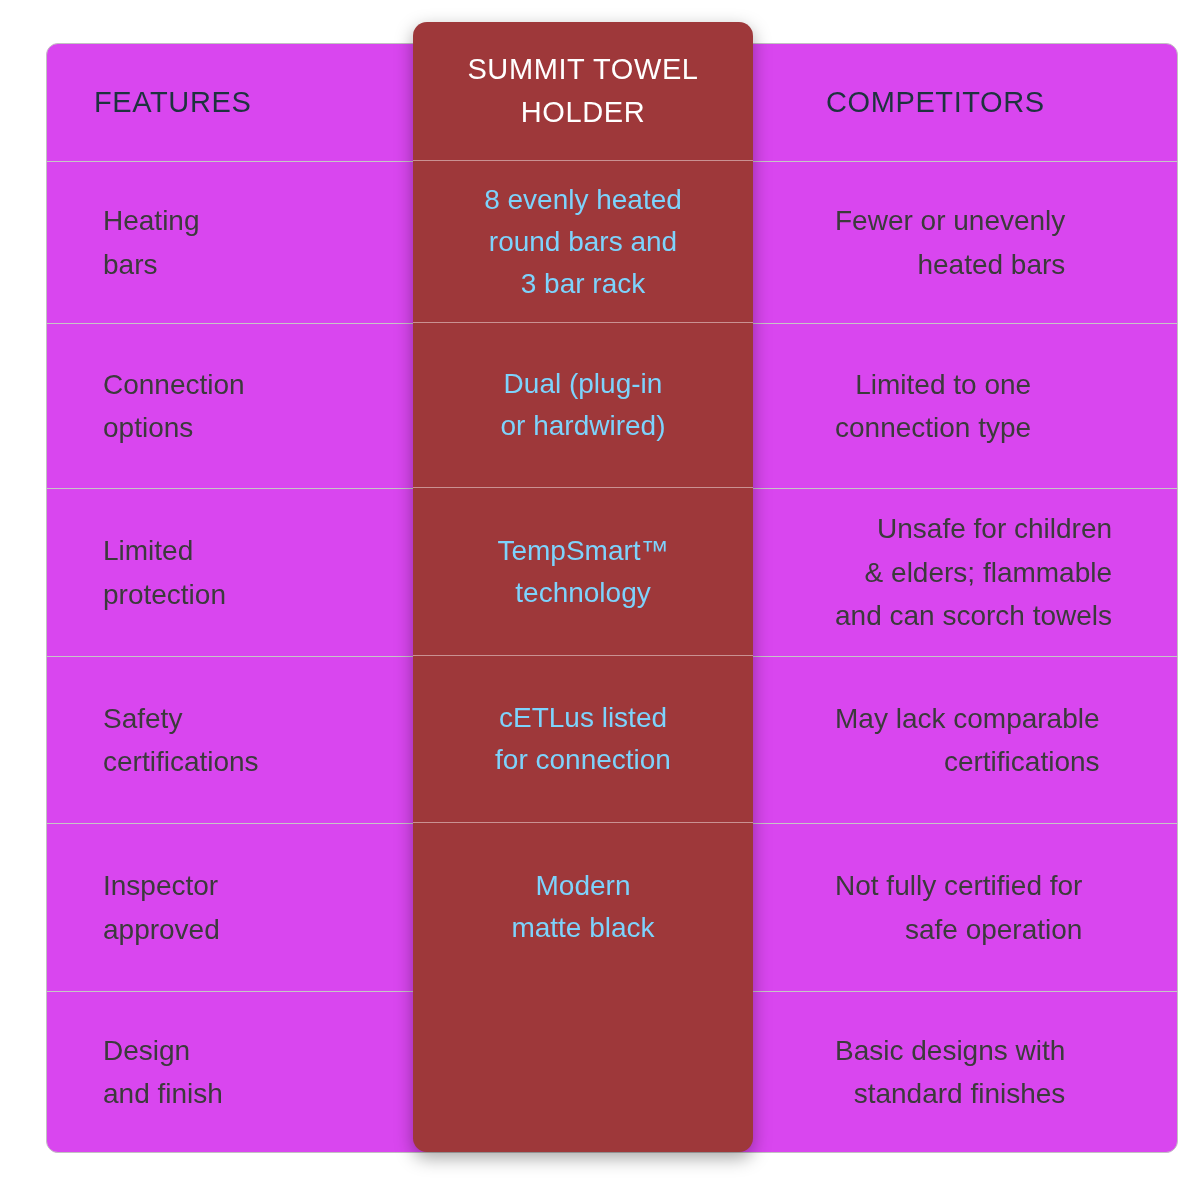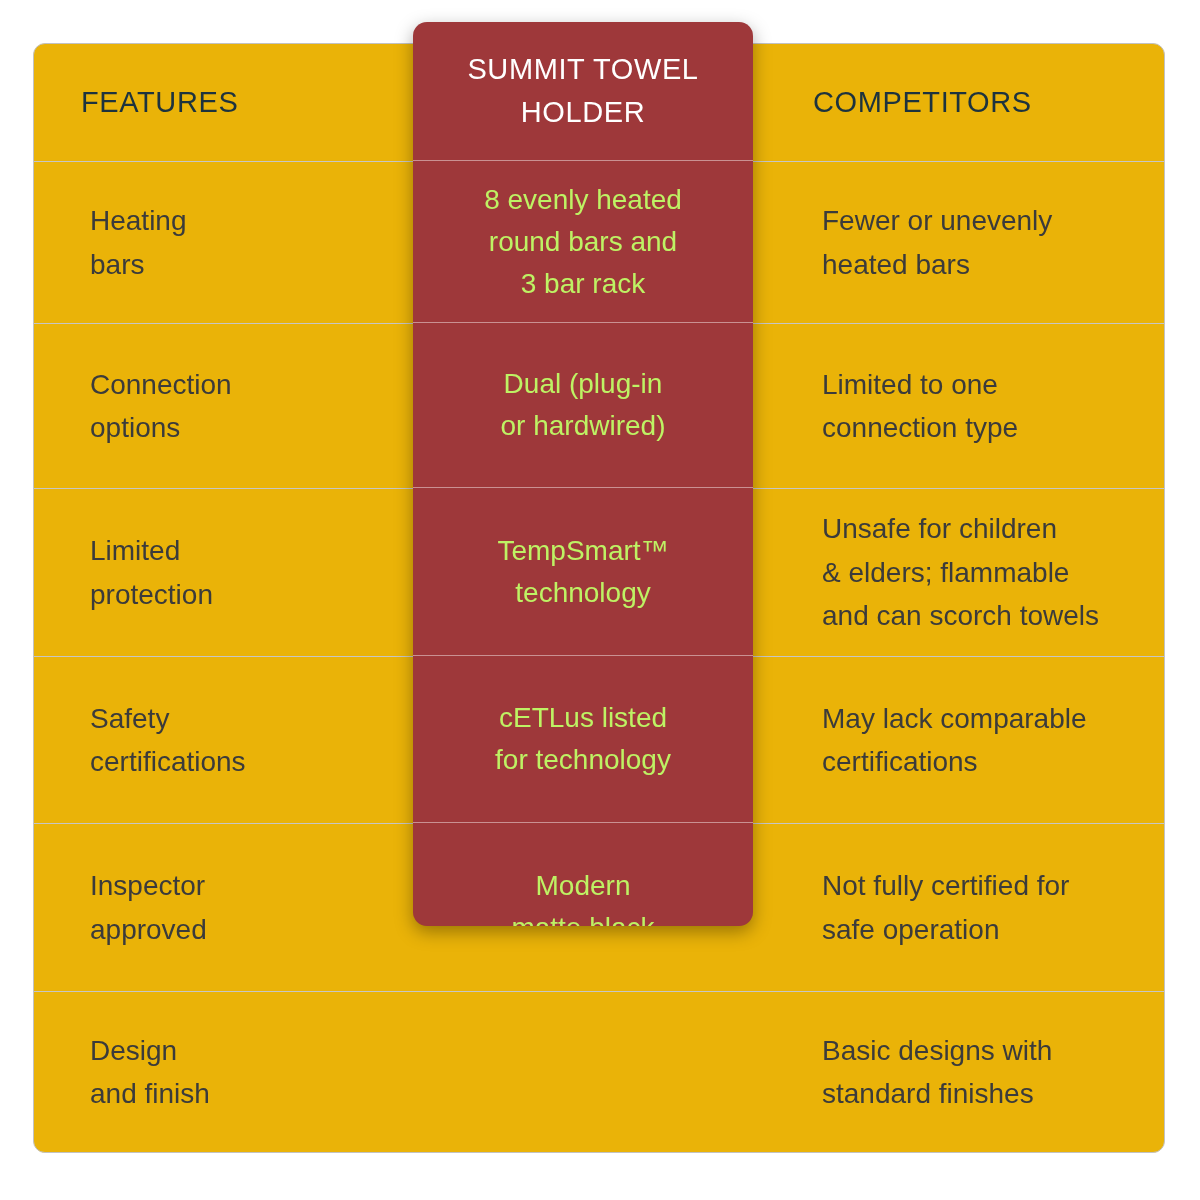--- a/index.html
+++ b/index.html
@@ -13,62 +13,62 @@
   }
   .canvas {
     position: relative;
     width: 1200px;
     height: 1200px;
     background: #ffffff;
   }
   
   .card {
     position: absolute;
-    left: 33px;
+    left: 46px;
     top: 43px;
     width: 1132px;
     height: 1110px;
-    background: #eab308;
+    background: #d946ef;
     border: 1px solid #c2c2c2;
     border-radius: 12px;
     box-sizing: border-box;
     display: grid;
     grid-template-columns: 380px 340px 412px;
     grid-template-rows: 117px 162px 165px 168px 167px 168px 1fr;
     z-index: 1;
     overflow: hidden;
   }
   .cell {
     display: flex;
     align-items: center;
     box-sizing: border-box;
   }
   .cell.col1 { padding-left: 47px; padding-right: 28px; }
-  .cell.col3 { padding-left: 59px; padding-right: 28px; }
+  .cell.col3 { padding-left: 59px; padding-right: 28px; text-align: right; }
   .cell.divided { border-top: 1px solid #c6c6c6; }
   .head-label {
     font-size: 29px;
     letter-spacing: 0.6px;
     color: #1d333e;
     white-space: pre-line;
   }
   .body-label {
     font-size: 28px;
     line-height: 1.55;
     color: #3b3b3b;
     white-space: pre-line;
     margin-left: 9px;
   }
   
   .red-panel {
     position: absolute;
     left: 413px;
     top: 22px;
     width: 340px;
-    height: 904px;
+    height: 1130px;
     background: #9e383a;
     border-radius: 14px;
     box-shadow: 0 6px 18px rgba(0,0,0,0.35);
     box-sizing: border-box;
     display: grid;
     grid-template-columns: 1fr;
     grid-template-rows: 138px 162px 165px 168px 167px 168px 1fr;
     z-index: 2;
     overflow: hidden;
   }
@@ -84,21 +84,21 @@
   .red-head {
     font-size: 29px;
     letter-spacing: 0.6px;
     color: #ffffff;
     line-height: 1.5;
     white-space: pre-line;
   }
   .red-body {
     font-size: 28px;
     line-height: 1.5;
-    color: #bef264;
+    color: #7dd3fc;
     white-space: pre-line;
   }
 </style>
 </head>
 <body>
 
 <div class="canvas">
 
   <div class="card">
 
@@ -185,21 +185,21 @@
     <div class="red-cell divided">
       <span class="red-body">Dual (plug-in
 or hardwired)</span>
     </div>
     <div class="red-cell divided">
       <span class="red-body">TempSmart™
 technology</span>
     </div>
     <div class="red-cell divided">
       <span class="red-body">cETLus listed
-for technology</span>
+for connection</span>
     </div>
     <div class="red-cell divided">
       <span class="red-body">Modern
 matte black</span>
     </div>
   </div>
 
 </div>
 
 </body></html>

